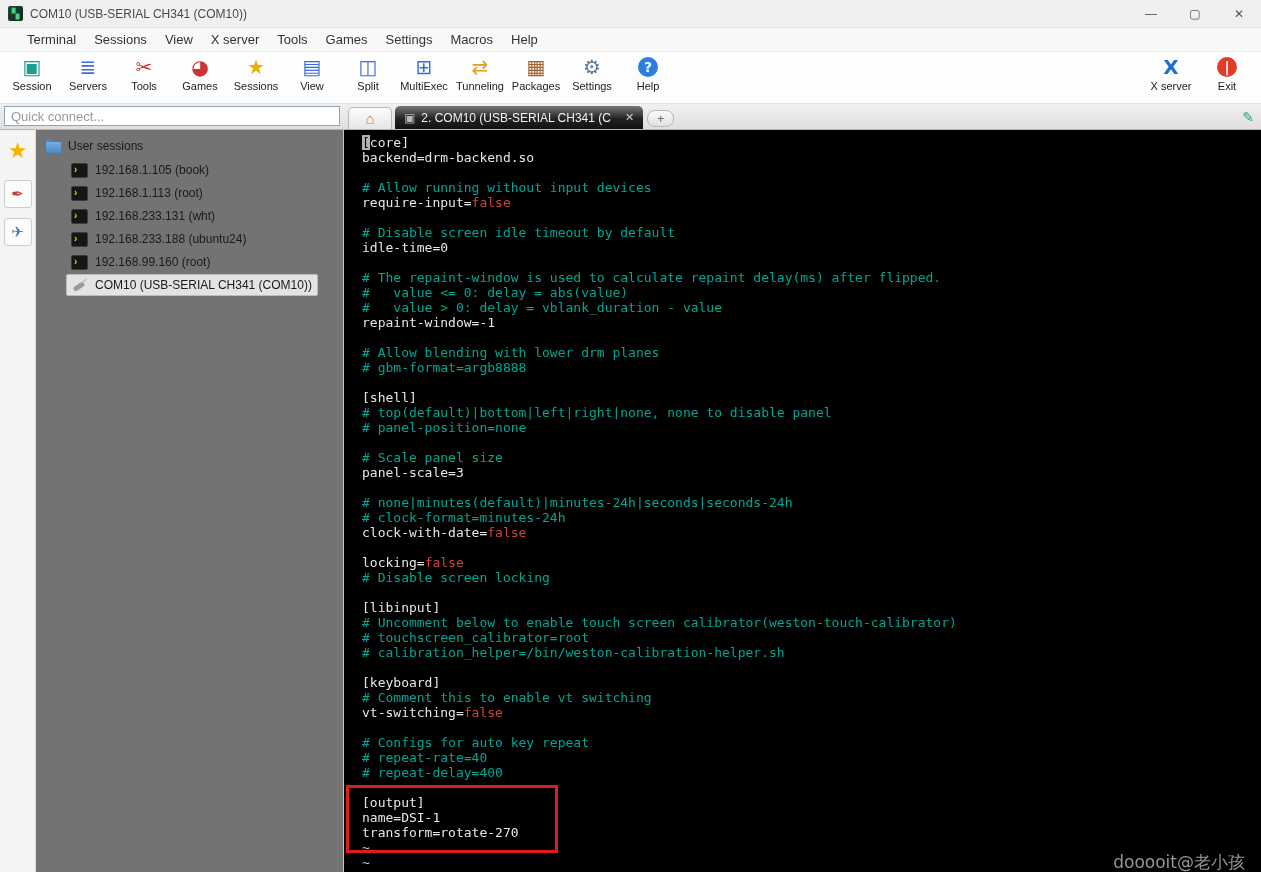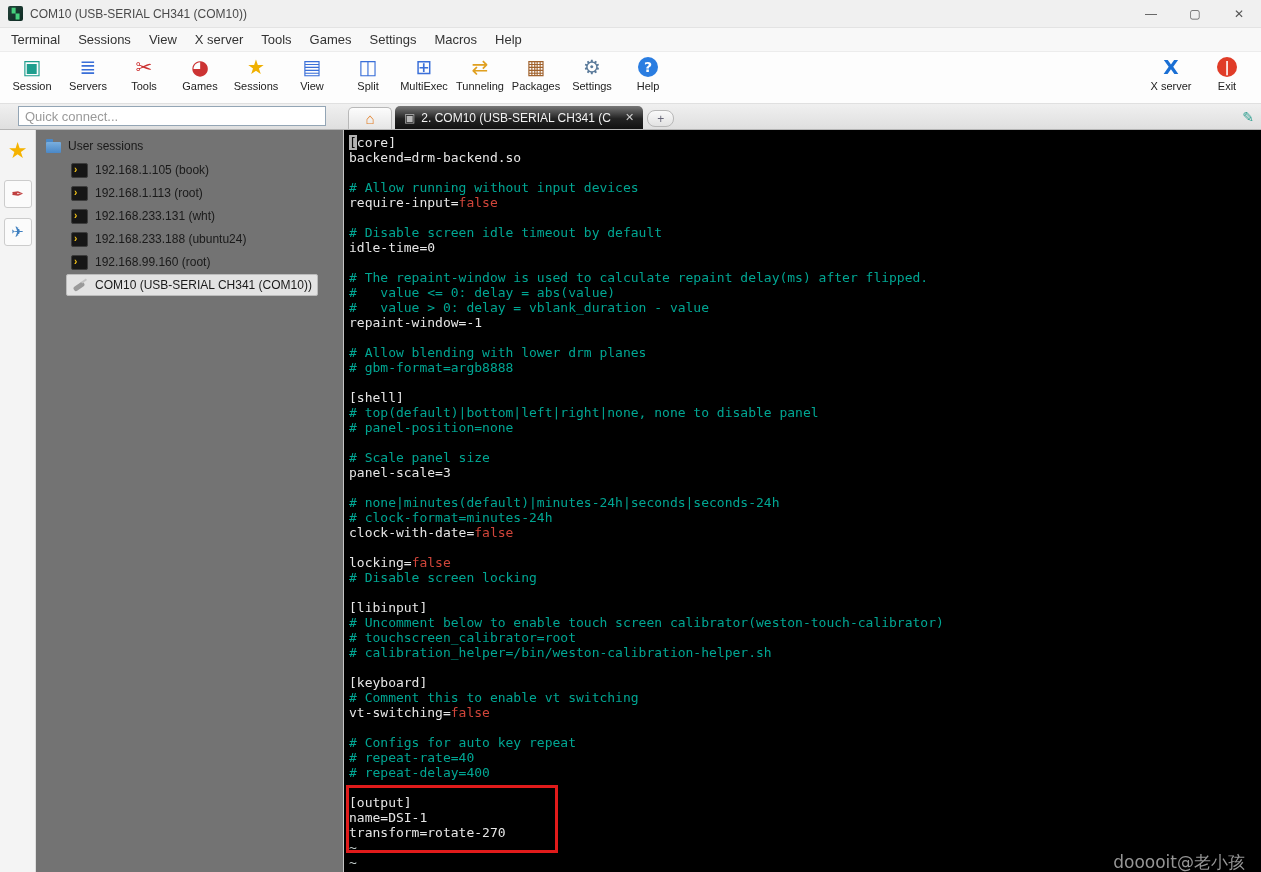--- a/index.html
+++ b/index.html
@@ -8,36 +8,36 @@
     font-family:"Liberation Sans",sans-serif;color:#222;
   }
   
   .titlebar{height:28px;background:#f0f0f0;display:flex;align-items:center;
     padding-left:8px;font-size:12px;color:#4a4a4a;border-bottom:1px solid #e3e3e3;box-sizing:border-box;}
   .app-logo{width:15px;height:15px;border-radius:2px;margin-right:7px;flex:none;
     background:linear-gradient(135deg,#23423a,#0d2a22);color:#45d07c;font-size:10px;line-height:15px;text-align:center;}
   .win-controls{margin-left:auto;display:flex;height:100%;}
   .win-btn{width:44px;display:flex;align-items:center;justify-content:center;font-size:12px;color:#555;}
   
-  .menubar{height:24px;background:#f8f8f8;display:flex;align-items:center;padding-left:2px;
+  .menubar{height:24px;background:#f8f8f8;display:flex;align-items:center;padding-left:18px;
     font-size:13px;color:#333;border-bottom:1px solid #ececec;box-sizing:border-box;}
   .menu-item{padding:3px 9px;}
   
   .toolbar{height:52px;background:#fdfdfd;border-bottom:1px solid #e0e0e0;display:flex;
     padding:3px 6px 0 4px;box-sizing:border-box;}
   .tb-group{display:flex;}
   .tb-spacer{flex:1;}
   .tb-item{width:56px;text-align:center;}
   .tb-icon{height:25px;font-size:20px;line-height:25px;font-family:"DejaVu Sans",sans-serif;}
   .tb-circle{width:20px;height:20px;border-radius:50%;margin:2px auto 3px auto;font-size:14px;line-height:20px;font-weight:bold;}
   .tb-label{font-size:11px;color:#222;}
   
   .midbar{height:26px;display:flex;background:linear-gradient(#f0f0f0,#dfdfdf);
     border-bottom:1px solid #b5b5b5;box-sizing:border-box;}
-  .qc-wrap{width:344px;padding:2px 18px;box-sizing:border-box;flex:none;text-decoration:underline;}
+  .qc-wrap{width:344px;padding:2px 4px;box-sizing:border-box;flex:none;text-decoration:underline;}
   .qc-input{width:100%;height:20px;box-sizing:border-box;border:1px solid #93a5b5;background:#fff;
     font-size:13px;padding:0 6px;color:#333;font-family:"Liberation Sans",sans-serif;}
   .qc-input::placeholder{color:#9a9a9a;}
   .tabbar{flex:1;display:flex;align-items:flex-end;padding-left:4px;}
   .tab-home{width:44px;height:22px;background:linear-gradient(#fcfcfc,#e6e6e6);border:1px solid #b8b8b8;border-bottom:none;
     border-radius:5px 5px 0 0;display:flex;align-items:center;justify-content:center;font-size:15px;color:#e07a1f;
     box-sizing:border-box;margin-right:3px;}
   .tab-active{height:23px;background:linear-gradient(#787878,#232323 55%,#111);color:#f2f2f2;border-radius:5px 5px 0 0;
     display:flex;align-items:center;gap:6px;padding:0 9px;font-size:12px;box-sizing:border-box;}
   .tab-icon{color:#b8b8b8;font-size:12px;}
@@ -62,21 +62,21 @@
   .folder-icon::before{content:"";position:absolute;top:-3px;left:0;width:7px;height:3px;background:#4a88c7;border-radius:1px 1px 0 0;}
   .tree-row{display:flex;align-items:center;gap:7px;height:22px;margin:1px 0 1px 26px;padding:0 5px;width:max-content;}
   .tree-row.selected{background:#e3e3e3;border:1px solid #bcbcbc;border-radius:2px;box-sizing:border-box;}
   .ssh-icon{width:15px;height:13px;background:#161616;border:1px solid #3c3c3c;border-radius:2px;position:relative;flex:none;}
   .ssh-mark{position:absolute;left:2px;top:-1px;color:#f5c518;font-size:10px;font-weight:bold;line-height:13px;}
   .serial-icon{width:16px;height:14px;position:relative;flex:none;}
   .serial-icon::before{content:"";position:absolute;left:1px;top:6px;width:12px;height:5px;background:#9a9a9a;border-radius:2px;transform:rotate(-35deg);}
   .serial-icon::after{content:"";position:absolute;right:1px;top:2px;width:6px;height:2px;background:#c4c4c4;transform:rotate(-35deg);}
   
   .terminal{flex:1;background:#000;position:relative;font-family:"DejaVu Sans Mono",monospace;
-    font-size:13px;line-height:15px;padding:5px 0 0 5px;box-sizing:border-box;overflow:hidden;}
+    font-size:13px;line-height:15px;padding:5px 0 0 18px;box-sizing:border-box;overflow:hidden;}
   .tline{height:15px;white-space:pre;}
   .seg-fg{color:var(--fg,#e6e6e6);}
   .seg-c{color:var(--comment,#00a693);}
   .seg-r{color:var(--val,#d0453a);}
   .seg-t{color:var(--tilde,#bfc9c7);}
   .seg-cur{background:var(--cursor_bg,#b2b2b2);color:var(--cursor_fg,#0a0a0a);}
   .annotation-box{position:absolute;left:2px;top:655px;width:212px;height:68px;border:3px solid #e01b1b;
     box-sizing:border-box;pointer-events:none;}
   .watermark{position:absolute;right:16px;bottom:2px;color:#969696;font-size:17px;font-family:"DejaVu Sans",sans-serif;}
 </style>

